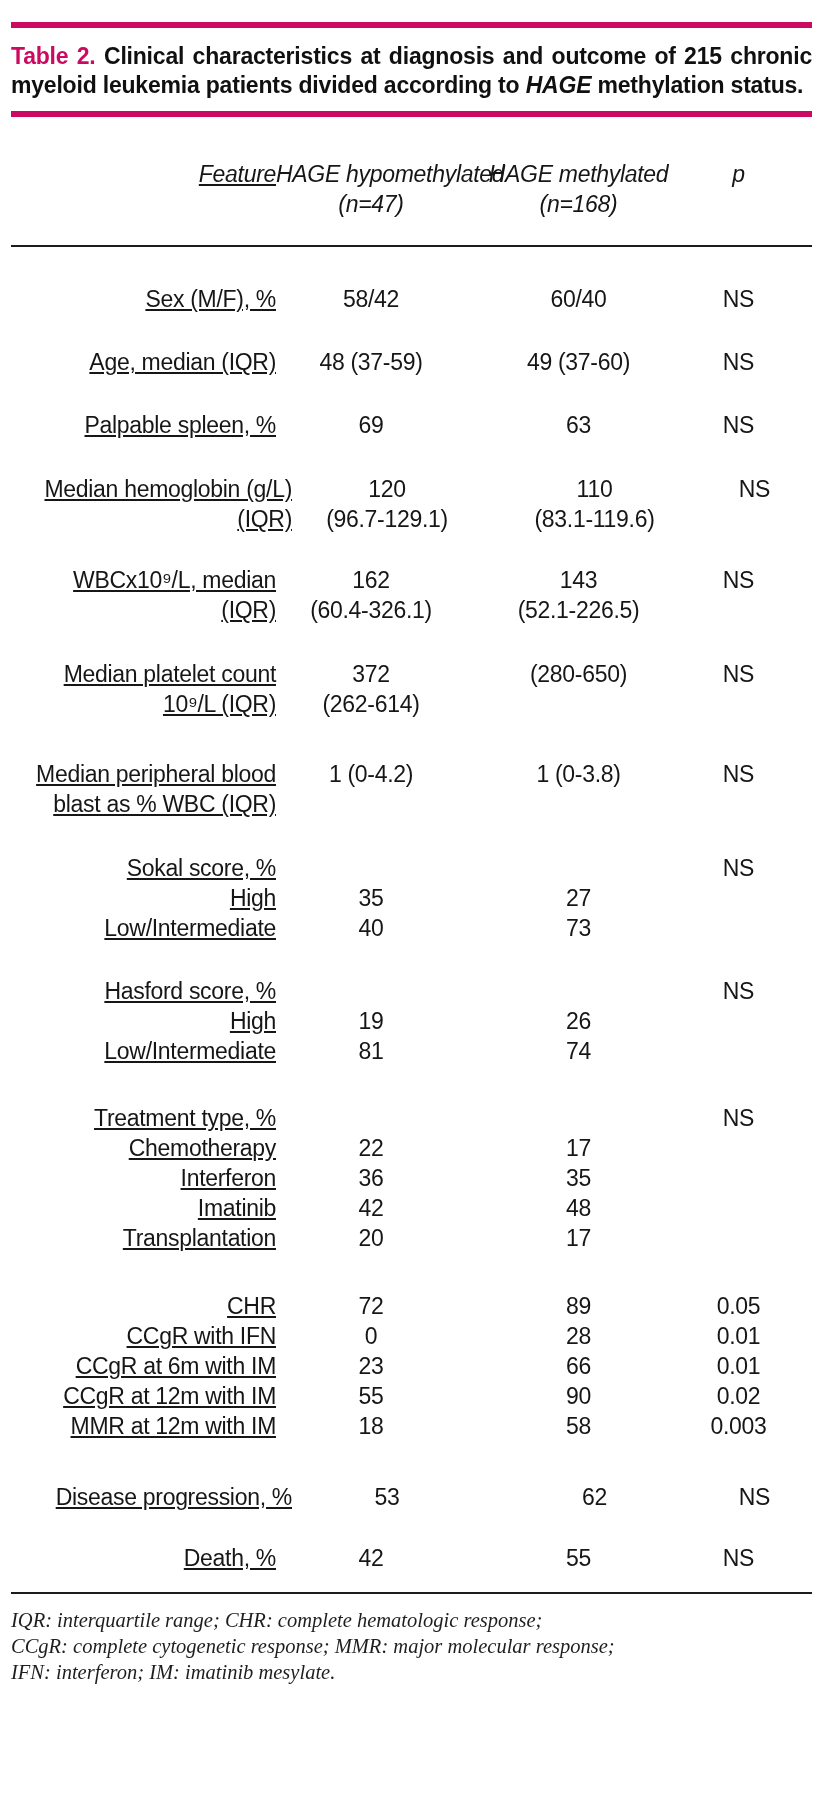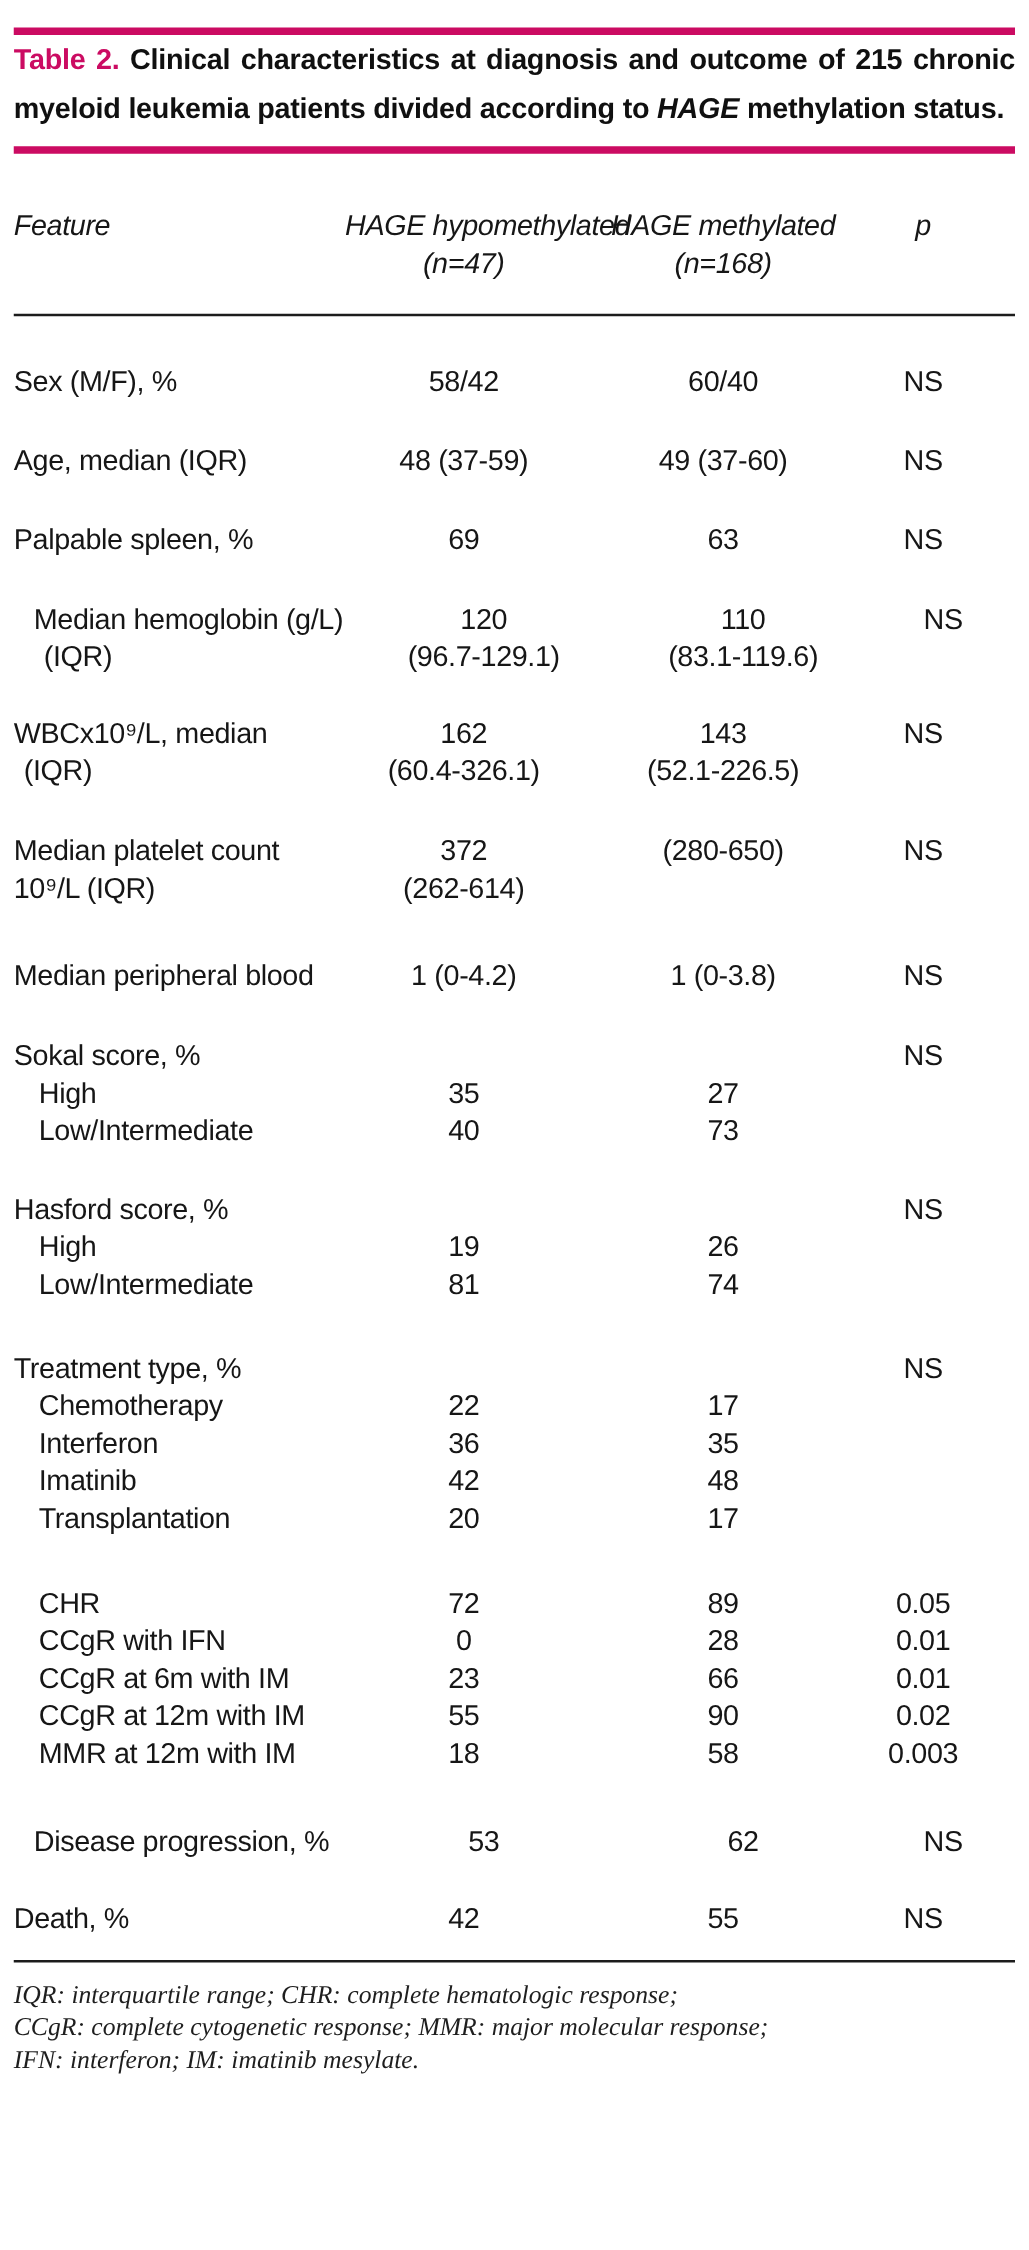--- a/index.html
+++ b/index.html
@@ -6,34 +6,34 @@
   html,body{margin:0;padding:0;}
   body{
     width:823px;height:1800px;overflow:hidden;background:#ffffff;
     font-family:"Liberation Sans","DejaVu Sans",sans-serif;color:var(--ink);
   }
   .page{padding:0 11px;}
   .accent{height:6px;background:var(--mag);}
   .accent.top{margin-top:22px;}
   .accent.mid{margin-top:11px;}
   .title{
-    margin:0 0 0 0;font-size:23px;font-weight:700;line-height:39px;
+    margin:14px 0 0 0;font-size:23px;font-weight:700;line-height:29px;
     text-align:justify;letter-spacing:-0.2px;color:#101010;
   }
   .title .label{color:var(--mag);}
   .title .hage{font-style:italic;}
   .grid4{display:grid;grid-template-columns:265px 190px 225px 95px;}
   .thead{margin-top:42px;font-style:italic;font-size:23px;line-height:30px;letter-spacing:-0.3px;}
   .nw{white-space:nowrap;}
   .hrule{height:2px;background:#1c1c1c;margin-top:26px;}
   .hrule.bottom{margin-top:0;}
   .tbody{padding-top:37px;font-size:23px;letter-spacing:-0.3px;}
   .row{line-height:30px;}
   .c{min-height:30px;}
-  .f{text-align:left;}
+  .f{text-align:right;text-decoration:underline;}
   .v{text-align:center;}
   .sub .f{padding-left:20px;}
   .ind{padding-left:8px;}
   .mb0{margin-bottom:0;}   .mb19{margin-bottom:19px;}
   .mb31{margin-bottom:31px;margin-left:16px;} .mb33{margin-bottom:33px;}
   .mb34{margin-bottom:34px;} .mb37{margin-bottom:37px;}
   .mb38{margin-bottom:38px;} .mb40{margin-bottom:40px;}
   .mb41{margin-bottom:41px;}
   .foot{
     margin-top:13px;font-family:"Liberation Serif","DejaVu Serif",serif;
@@ -132,20 +132,21 @@
       </div>
       <div class="c v">
         <div>(280-650)</div>
       </div>
       <div class="c v">NS</div>
     </div>
 
     <div class="row grid4 mb34">
       <div class="c f">
         <div>Median peripheral blood</div>
+        <div>blast as % WBC (IQR)</div>
       </div>
       <div class="c v">1 (0-4.2)</div>
       <div class="c v">1 (0-3.8)</div>
       <div class="c v">NS</div>
     </div>
 
     <div class="row grid4 mb0">
       <div class="c f">Sokal score, %</div>
       <div class="c v"></div>
       <div class="c v"></div>

